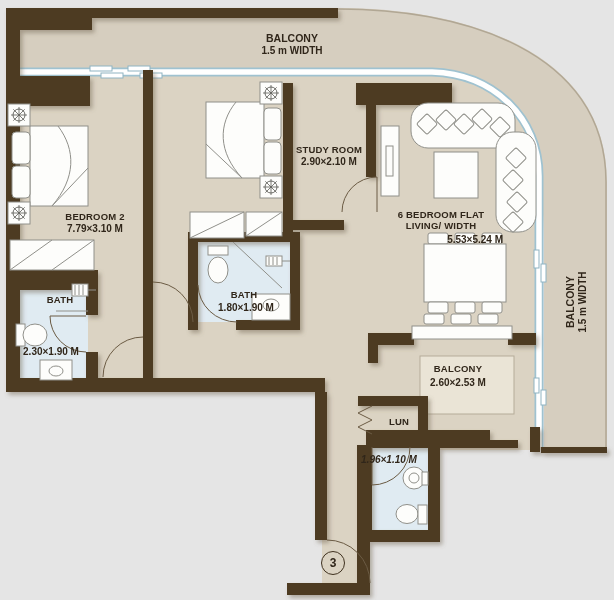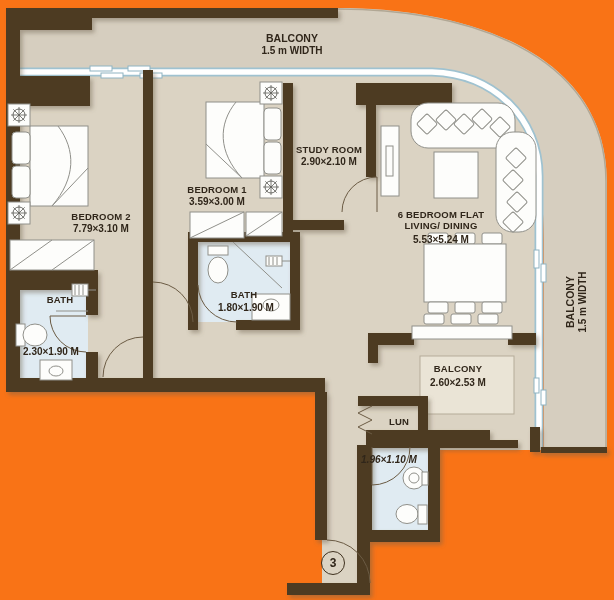--- a/index.html
+++ b/index.html
@@ -1,16 +1,16 @@
 <!DOCTYPE html>
 <html><head>
 <meta charset="utf-8">
 <style>
   html,body{margin:0;padding:0;background:#ffffff;}
-  #stage{position:relative;width:614px;height:600px;background:#f97316;overflow:hidden;
+  #stage{position:relative;width:614px;height:600px;background:#e5e5e5;overflow:hidden;
          font-family:"Liberation Sans",sans-serif;}
   #planSvg{position:absolute;left:0;top:0;}
   .lbl{position:absolute;color:#30261a;text-align:center;line-height:11px;}
   .room-name{font-size:9.5px;font-weight:700;letter-spacing:.2px;display:block;}
   .room-dims{font-size:10px;font-weight:600;display:block;margin-top:1px;}
   .big-name{font-size:10.5px;font-weight:700;display:block;}
   .vert{white-space:nowrap;transform:translate(-50%,-50%) rotate(-90deg);}
   .entry-badge{position:absolute;left:321px;top:551px;width:22px;height:22px;
         border:1.6px solid #3f311f;border-radius:50%;display:flex;align-items:center;
         justify-content:center;font-size:12px;font-weight:700;color:#30261a;}
@@ -217,39 +217,35 @@
 <div class="lbl" style="left:212px;top:33px;width:160px;">
   <span class="big-name">BALCONY</span>
   <span class="room-dims">1.5 m WIDTH</span>
 </div>
 
 <div class="lbl vert" style="left:576px;top:302px;">
   <span class="big-name">BALCONY</span>
   <span class="room-dims">1.5 m WIDTH</span>
 </div>
 
-<div class="lbl" style="left:36px;top:211px;width:130px;">
+<div class="lbl" style="left:30px;top:211px;width:130px;">
   <span class="room-name">BEDROOM 2</span>
   <span class="room-dims">7.79×3.10 M</span>
 </div>
 
-<div class="lbl" style="left:153px;top:184px;width:128px;">
-  <span class="room-name">BEDROOM 1</span>
-  <span class="room-dims">3.59×3.00 M</span>
-</div>
 
 <div class="lbl" style="left:281px;top:144px;width:96px;">
   <span class="room-name">STUDY ROOM</span>
   <span class="room-dims">2.90×2.10 M</span>
 </div>
 
 <div class="lbl" style="left:379px;top:209px;width:124px;">
   <span class="room-name">6 BEDROOM FLAT</span>
-  <span class="room-name">LIVING/ DINING</span>
-  <span class="room-dims" style="margin-top:3px;">5.53×5.24 M</span>
+  <span class="room-name">LIVING/ WIDTH</span>
+  <span class="room-dims" style="margin-top:3px;text-align:right;">5.53×5.24 M</span>
 </div>
 
 <div class="lbl" style="left:30px;top:294px;width:60px;">
   <span class="room-name">BATH</span>
 </div>
 <div class="lbl" style="left:8px;top:345px;width:86px;">
   <span class="room-dims">2.30×1.90 M</span>
 </div>
 
 <div class="lbl" style="left:213px;top:289px;width:62px;">

